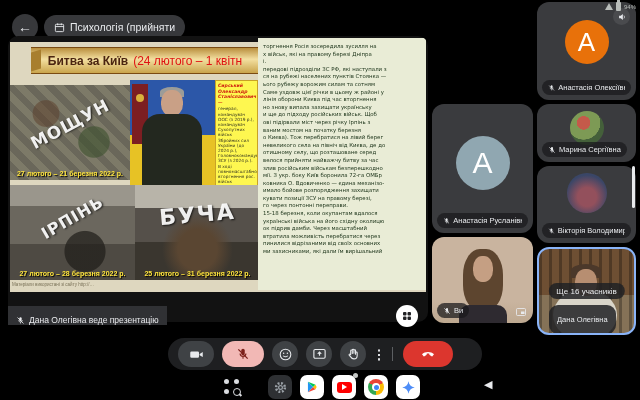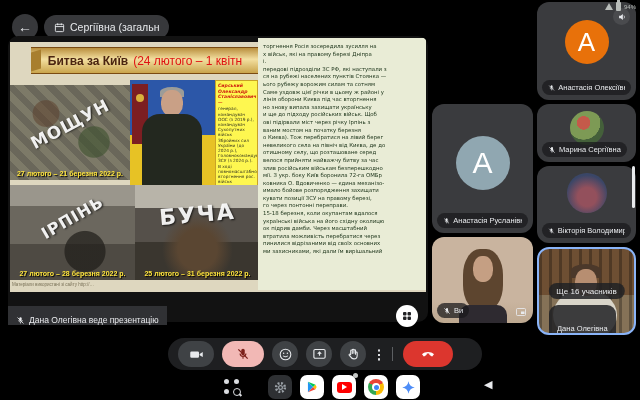--- a/index.html
+++ b/index.html
@@ -105,21 +105,21 @@
     background:
       repeating-linear-gradient(90deg,rgba(0,0,0,.28) 0 3px,transparent 3px 10px),
       linear-gradient(180deg,#6e4f33 0 55%,#857257 55%);}
   .t-b4 .scarf{position:absolute;left:14px;bottom:-8px;width:64px;height:52px;border-radius:50%;background:#d9d5c9;}
   .t-b4 .face{position:absolute;left:36px;top:20px;width:22px;height:27px;border-radius:45%;background:#b78e71;}
   .t-b4 .hair{position:absolute;left:32px;top:15px;width:30px;height:14px;border-radius:50% 50% 0 0;background:#4b382a;}
   .more-pill{position:absolute;left:50%;transform:translateX(-50%);top:34px;height:16px;border-radius:9px;
     background:rgba(32,33,36,.85);display:flex;align-items:center;padding:0 8px;white-space:nowrap;}
   .more-pill span{font-size:8px;}
   .b4-name{position:absolute;left:10px;top:56px;height:15px;border-radius:9px;background:rgba(32,33,36,.85);
-    display:flex;align-items:center;padding:16px 8px;}
+    display:flex;align-items:center;padding:7px 8px;}
   .b4-name span{font-size:7.5px;white-space:nowrap;}
   .scrollbar{left:632px;top:166px;width:3px;height:42px;border-radius:2px;background:#e8eaed;}
 
   
   .toolbar{left:168px;top:338px;width:314px;height:32px;border-radius:16px;background:#1e1f21;
     display:flex;align-items:center;gap:8px;padding-left:10px;box-sizing:border-box;}
   .tb{height:26px;border-radius:13px;background:#3f4245;display:flex;align-items:center;justify-content:center;}
   .tb-cam{width:36px;}
   .tb-mic{width:42px;background:#F2B8B5;}
   .tb-round{width:26px;}
@@ -151,21 +151,21 @@
 <div id="screen">
 
   <div class="abs back-btn">
     <span>←</span>
   </div>
   <div class="abs title-pill">
     <svg width="11" height="11" viewBox="0 0 24 24">
       <rect x="3" y="5" width="18" height="16" rx="2" fill="none" stroke="#e8eaed" stroke-width="2"></rect>
       <path d="M3 10h18M8 3v4M16 3v4" stroke="#e8eaed" stroke-width="2" fill="none"></path>
     </svg>
-    <span>Сергіївна (загальн</span>
+    <span>Психологія (прийняти</span>
   </div>
   <div class="abs status">
     <div class="wifi"></div>
     <div class="batt"></div>
     <span class="batt-txt">94%</span>
   </div>
 
   <div class="abs present-tile">
     <div class="slide">
       <div class="banner">

